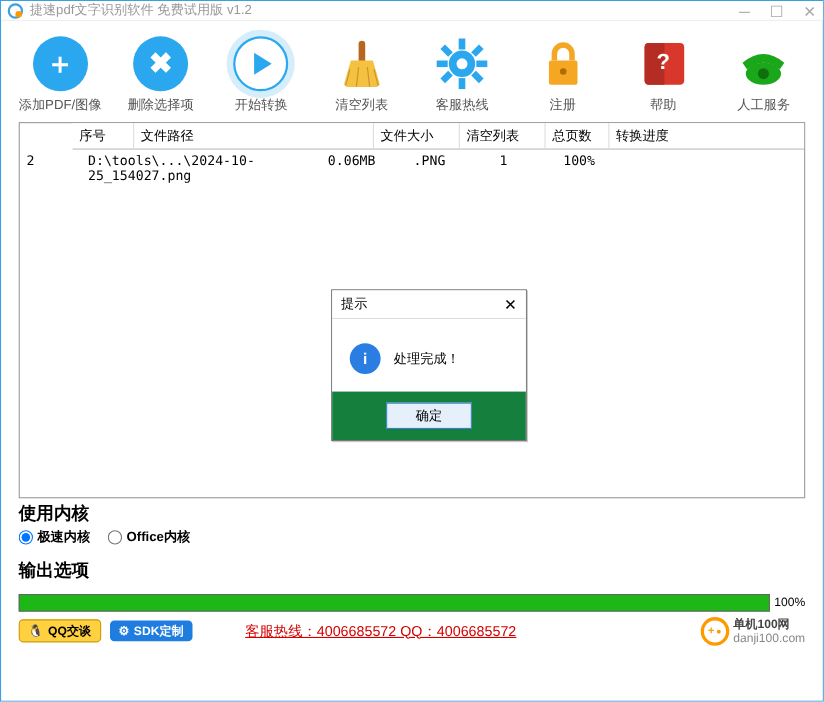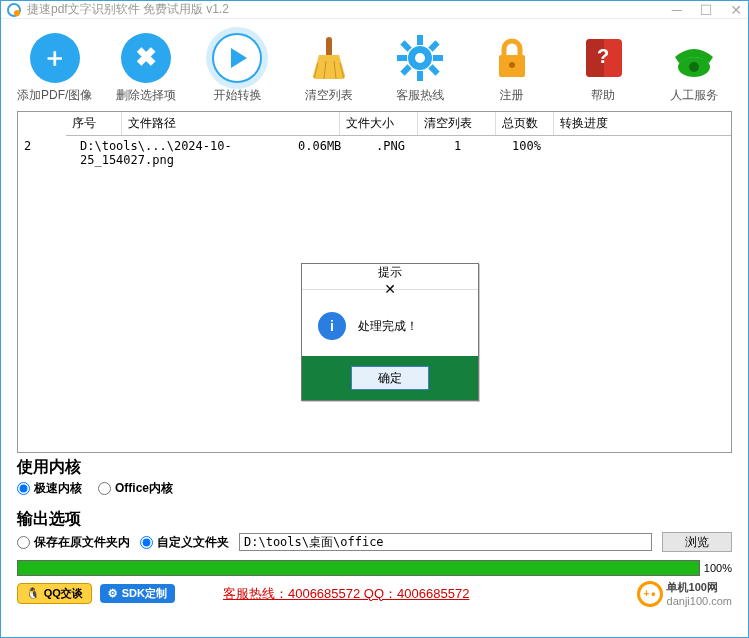--- a/index.html
+++ b/index.html
@@ -27,21 +27,21 @@
 .c-seq { width: 56px; }
 .c-path { width: 218px; }
 .c-size { width: 78px; }
 .c-type { width: 78px; }
 .c-pages { width: 58px; }
 .c-prog { flex: 1; border-right: none !important; }
 .trow { display: flex; }
 .trow > div { border-right: 1px solid transparent; font-family: SimSun, monospace; }
 
 .dialog { position: absolute; left: 300px; top: 262px; width: 178px; border: 1px solid #777; background: #f0f0f0; box-shadow: 1px 1px 0 #ccc; }
-.dlg-title { height: 26px; display: flex; align-items: center; justify-content: space-between; padding: 0 8px; background: #fff; border-bottom: 1px solid #ddd; flex-direction: column; }
+.dlg-title { height: 26px; display: flex; align-items: center; justify-content: space-between; padding: 0 8px; background: #fff; border-bottom: 1px solid #ddd; }
 .dlg-close { font-size: 14px; cursor: pointer; }
 .dlg-body { padding: 22px 16px 16px; display: flex; align-items: center; gap: 12px; background: #fff; }
 .dlg-ico { width: 28px; height: 28px; border-radius: 50%; background: #2a7de1; color: #fff; display: flex; align-items: center; justify-content: center; font-weight: bold; font-size: 14px; }
 .dlg-foot { padding: 10px; text-align: center; background: #15803d; }
 .dlg-ok { width: 78px; height: 24px; border: 1px solid #3a7cc8; background: #e6f0fa; cursor: pointer; font-size: 12px; }
 
 .section { padding: 4px 16px; }
 .section .hdr { font-weight: bold; font-size: 16px; margin-bottom: 2px; }
 .radios { display: flex; gap: 16px; align-items: center; margin-bottom: 4px; }
 .radios label { display: flex; align-items: center; gap: 4px; font-weight: bold; font-size: 12px; }
@@ -174,32 +174,20 @@
         </label>
       <label>
           <input type="radio" name="k" style=""> 
           <span>Office内核</span>
         </label>
     </div>
   </div>
 
   <div class="section">
     <div class="hdr">输出选项</div>
-    <div class="outrow">
-      <label style="font-weight:bold;display:flex;gap:4px;align-items:center">
-          <input type="radio" name="o" style=""> 
-          <span>保存在原文件夹内</span>
-        </label>
-      <label style="font-weight:bold;display:flex;gap:4px;align-items:center">
-          <input type="radio" name="o" checked="" style=""> 
-          <span>自定义文件夹</span>
-        </label>
-      <input class="pathbox" value="D:\tools\桌面\office" style="">
-      <button class="browse">浏览</button>
-    </div>
   </div>
 
   <div class="progressbar">
     <div class="bar"></div>
     <div class="pct">100%</div>
   </div>
 
   <div class="footer">
     <span class="qqbtn">🐧 <span>QQ交谈</span></span>
     <span class="sdkbtn">⚙ <span>SDK定制</span></span>

